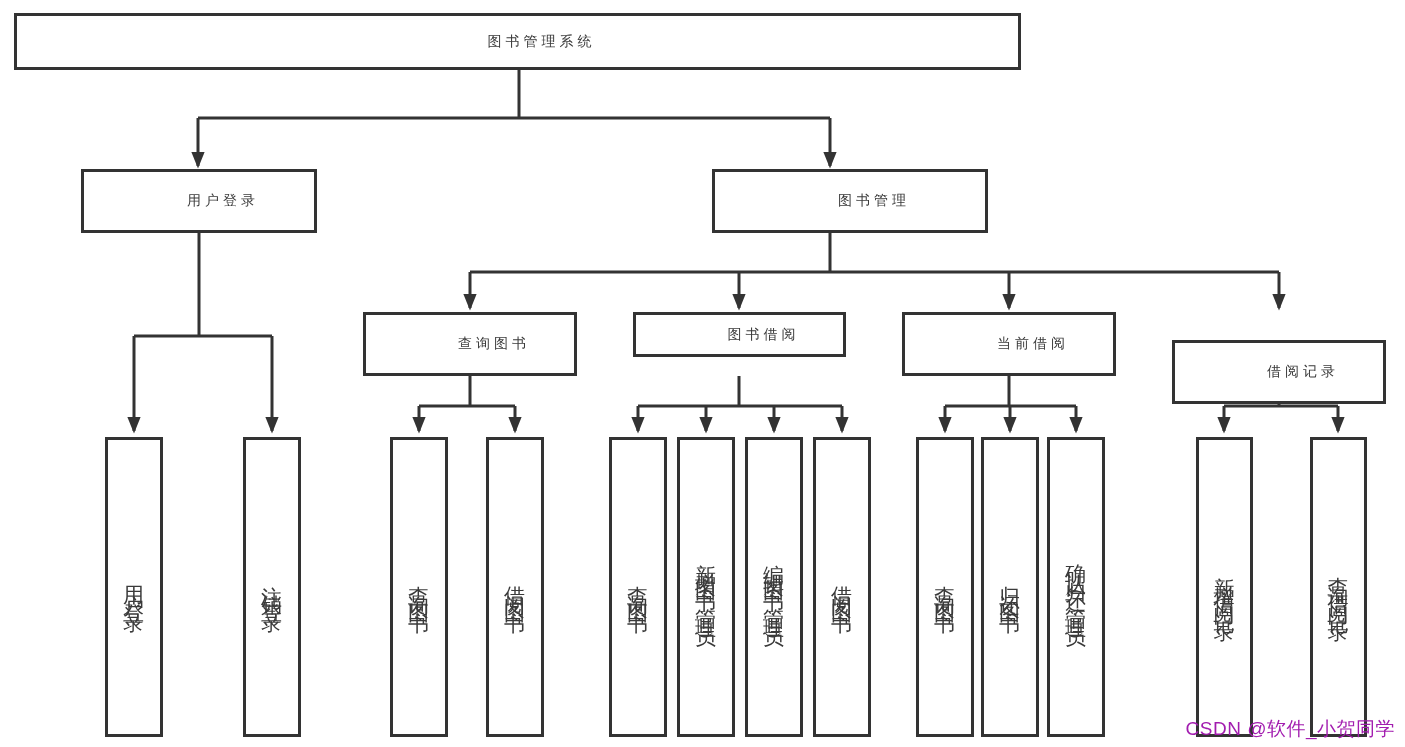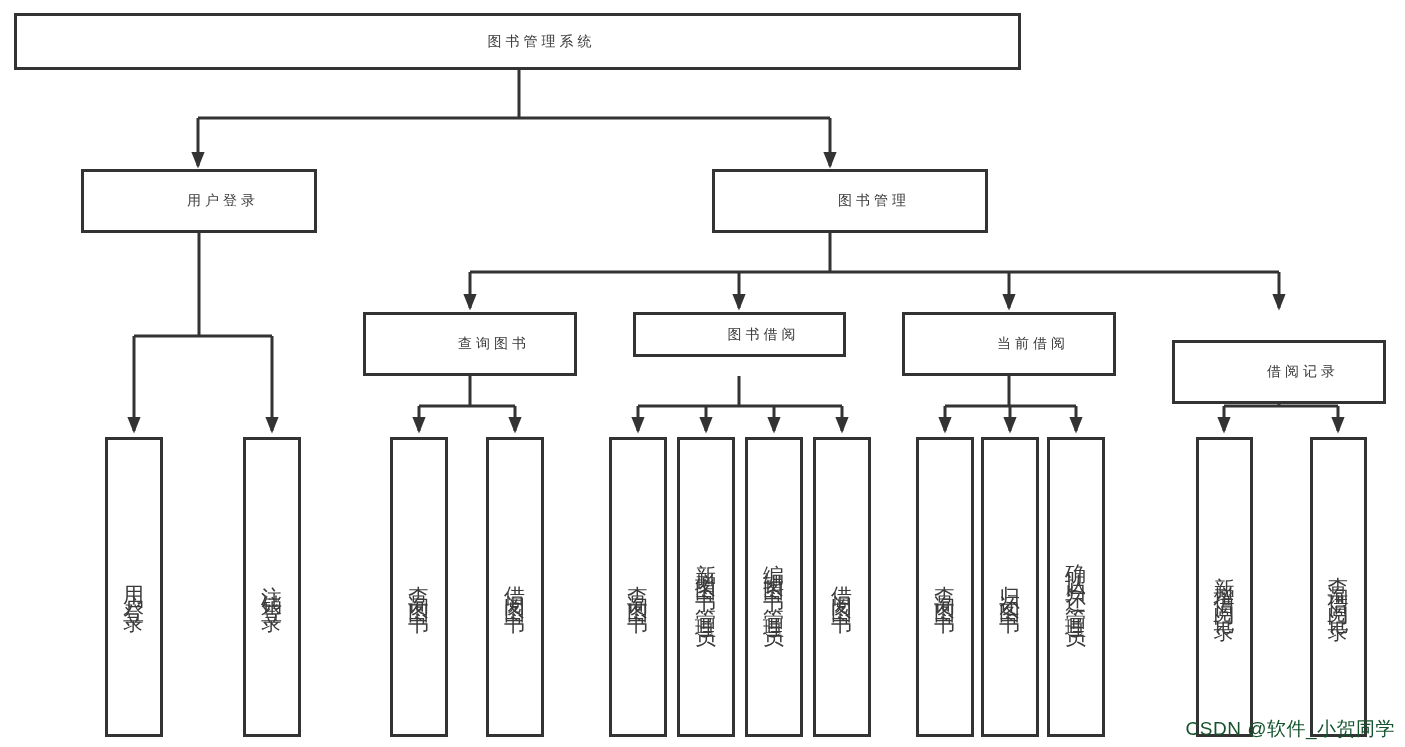--- a/index.html
+++ b/index.html
@@ -46,21 +46,21 @@
     letter-spacing: 9px;
     line-height: 1;
     white-space: nowrap;
   }
   .watermark {
     position: absolute;
     right: 10px;
     bottom: 5px;
     font-size: 19px;
     letter-spacing: 0.5px;
-    color: #14532d;
+    color: #a21caf;
     white-space: nowrap;
     z-index: 5;
   }
   
   .n-root           { left: 14px;   top: 13px;  width: 1007px; height: 57px; }
   .n-user-login     { left: 81px;   top: 169px; width: 236px;  height: 64px; }
   .n-book-mgmt      { left: 712px;  top: 169px; width: 276px;  height: 64px; }
   .n-new-book-rec   { left: 363px;  top: 312px; width: 214px;  height: 64px; }
   .n-book-borrow    { left: 633px;  top: 312px; width: 213px;  height: 45px; }
   .n-current-borrow { left: 902px;  top: 312px; width: 214px;  height: 64px; }

